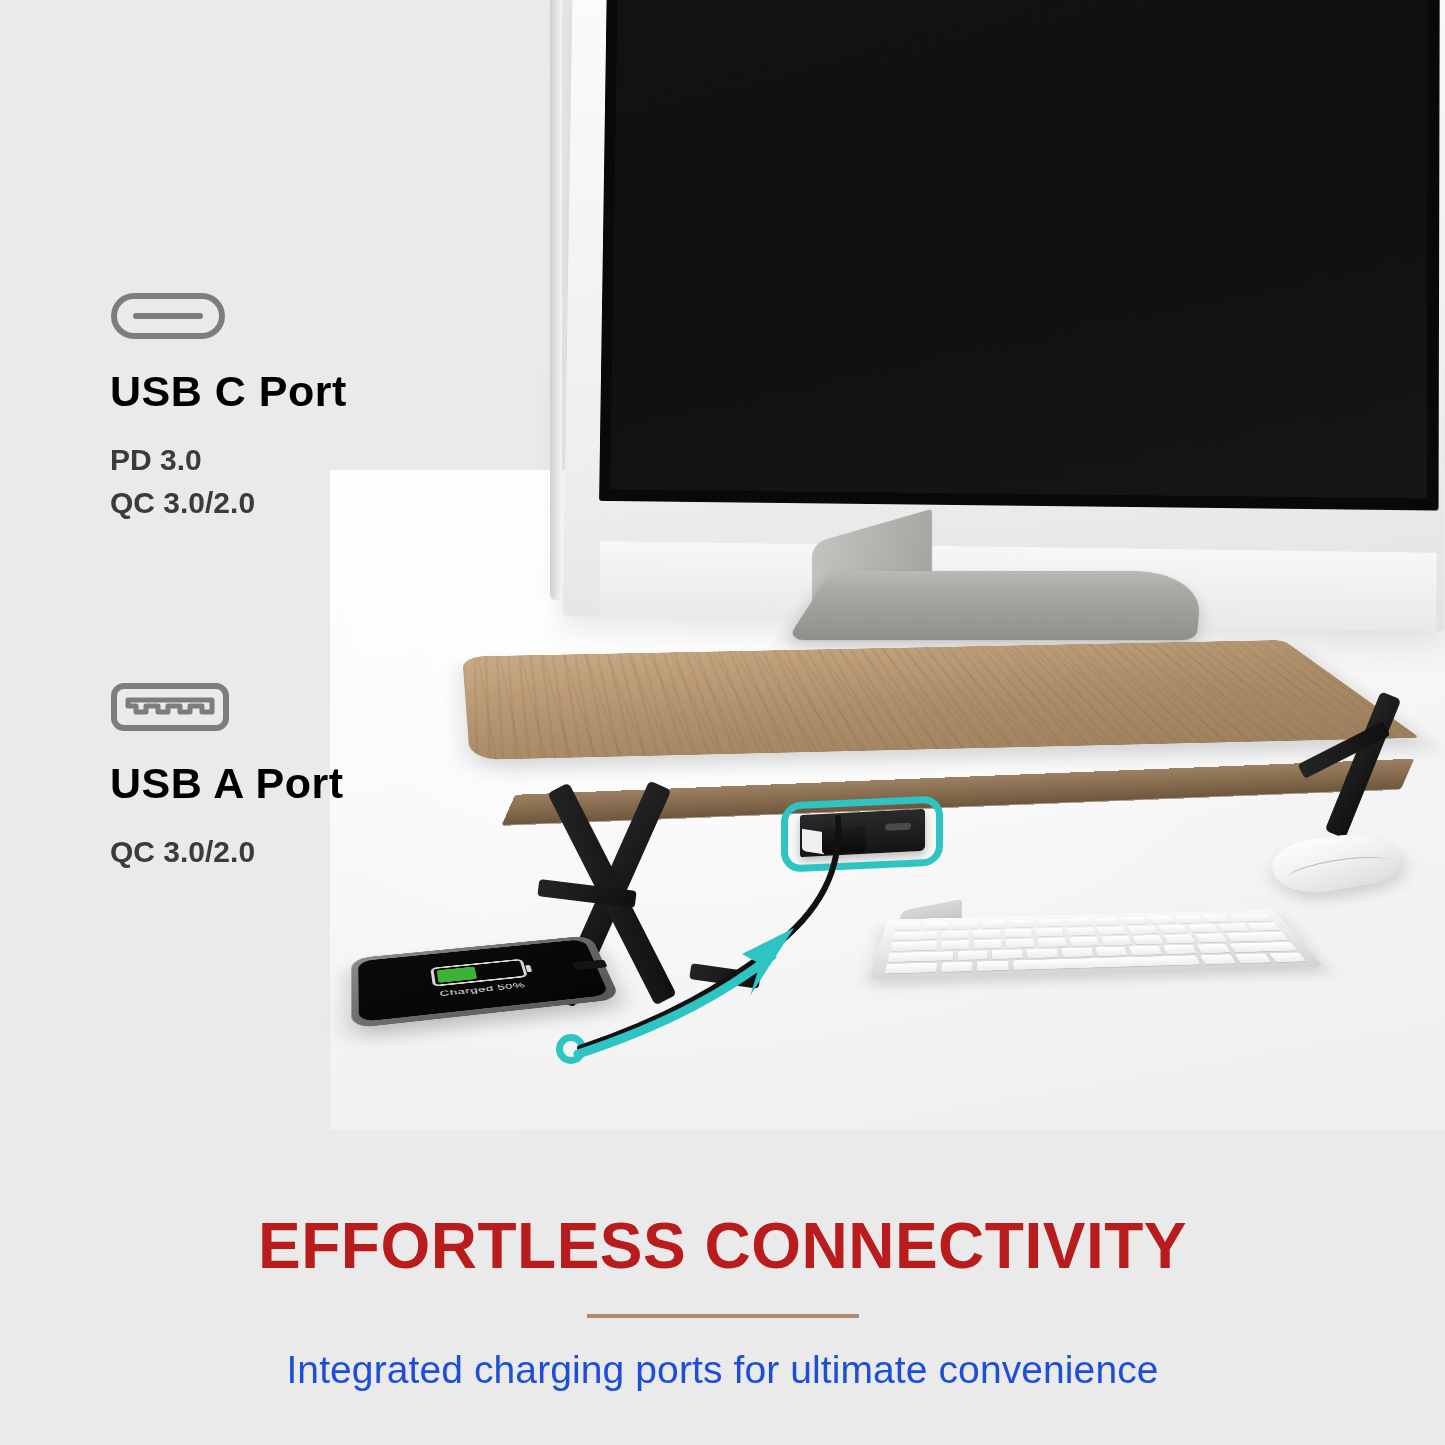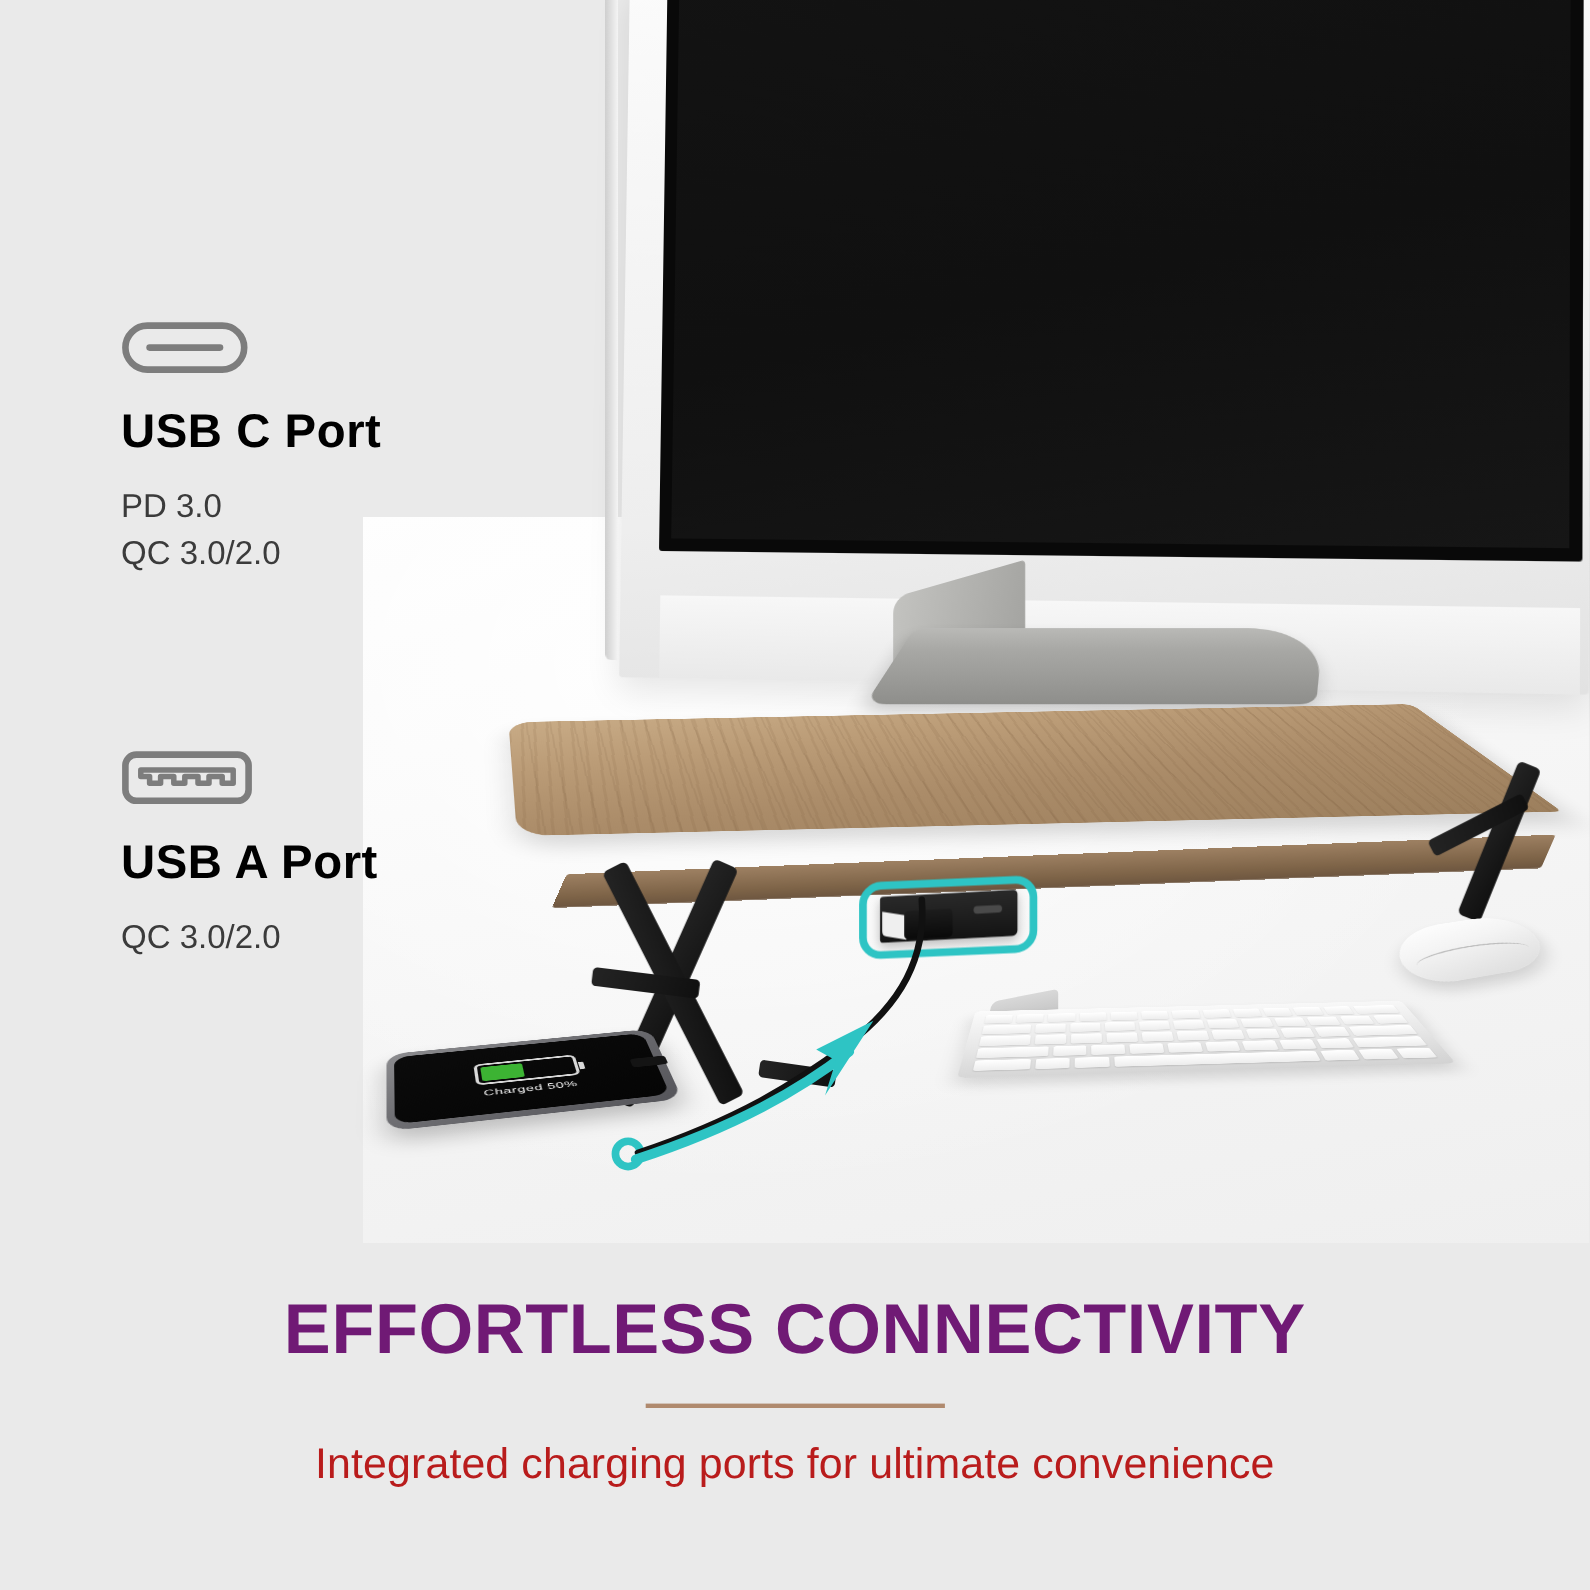--- a/index.html
+++ b/index.html
@@ -202,32 +202,32 @@
 
   
   .feature{ position:absolute; left:110px; }
   .feature.usb-c{ top:292px; }
   .feature.usb-a{ top:682px; }
   .ficon{ margin-bottom:26px; }
   .ftitle{
     font-size:43px; font-weight:bold; color:#000000;
     letter-spacing:.5px; line-height:1; margin-bottom:26px;
   }
-  .fspec{ font-size:30px; color:#3b3b3b; line-height:1.42; }
+  .fspec{ font-size:30px; color:#3b3b3b; line-height:1.42;font-weight:bold; }
 
   
   .footer{ position:absolute; left:0; right:0; top:1175px; text-align:center; }
   .headline{
-    font-size:64px; font-weight:bold; color:#701a75;
-    letter-spacing:.5px; line-height:1.05;
+    font-size:64px; font-weight:bold; color:#b91c1c;
+    letter-spacing:.5px; line-height:1.05;margin-top:38px;
   }
   .divider{
     width:272px; height:4px; background:#b08a6e; margin:34px auto 30px auto;
   }
-  .tagline{ font-size:39px; color:#b91c1c; letter-spacing:.1px; }
+  .tagline{ font-size:39px; color:#1d4ed8; letter-spacing:.1px; }
 </style>
 </head>
 <body>
 
 <div class="stage">
 
   <div class="scene">
 
     <div class="backdrop"></div>
 

